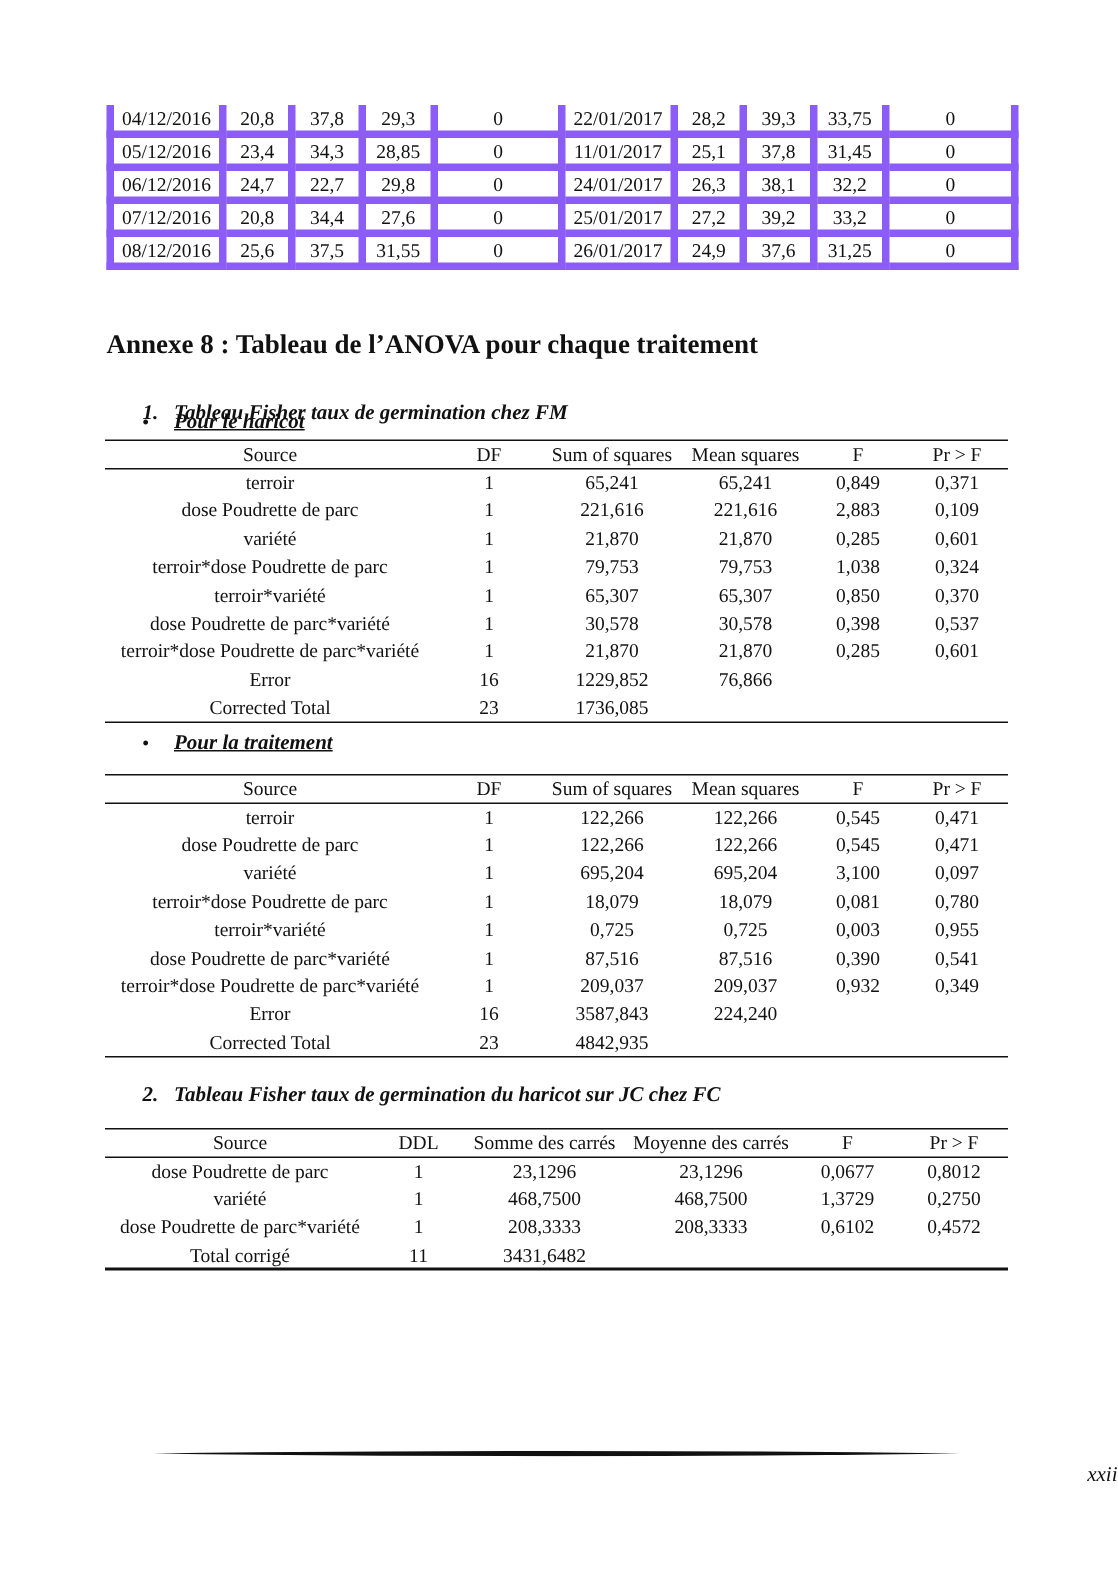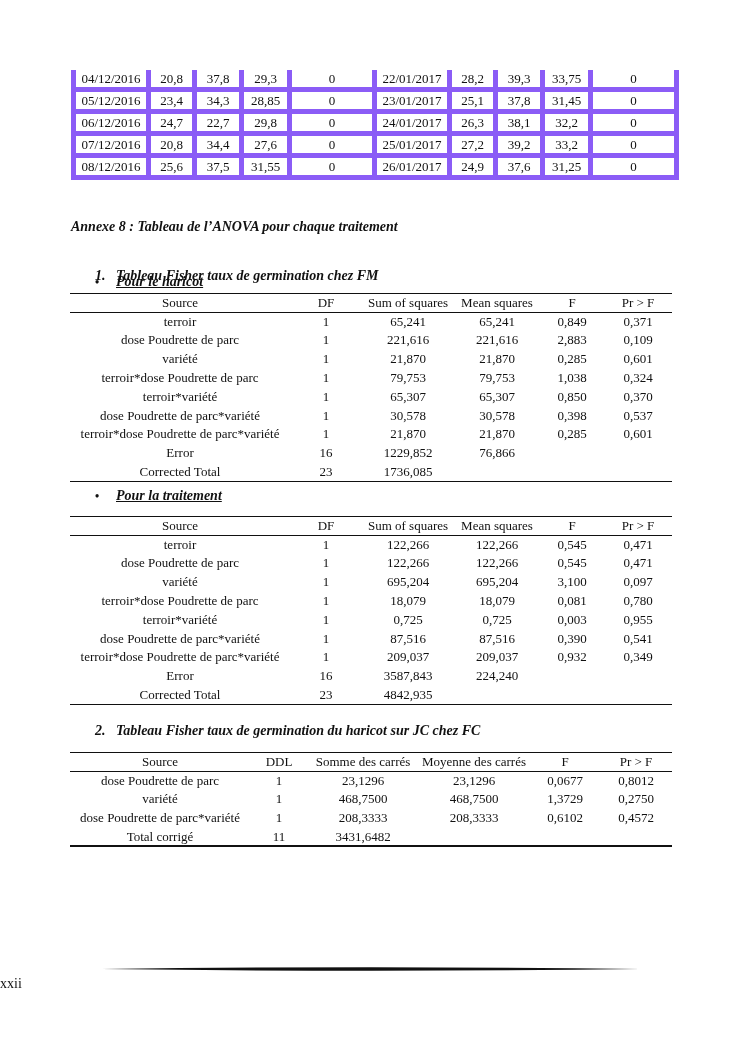--- a/index.html
+++ b/index.html
@@ -25,21 +25,21 @@
       text-align: center;
       font-size: 13px;
       line-height: 17px;
       padding: 0;
       white-space: nowrap;
     }
     .weather tr:first-child td { border-top: none; }
     
     .h-annexe {
       position: absolute; left: 71px; top: 219px;
-      font-weight: bold; font-style: italic; font-size: 14px;
+      font-weight: bold; font-size: 18px;
     }
     .h-num {
       position: absolute; left: 95px;
       font-weight: bold; font-style: italic; font-size: 14px;
     }
     .h-num .n { display: inline-block; width: 21px; }
     .h-bullet {
       position: absolute; left: 95px;
       font-weight: bold; font-style: italic; font-size: 14px;
     }
@@ -67,21 +67,21 @@
     .anova thead th { border-top: 1.3px solid #111; border-bottom: 1.3px solid #111; }
     .anova tbody tr:last-child td { border-bottom: 1.3px solid #111; }
     .anova.thick tbody tr:last-child td { border-bottom: 2.5px solid #111; }
     .anova.thick thead th { border-top: 1.3px solid #111; }
     
     .footer-line {
       position: absolute; left: 102px; top: 967px; width: 538px; height: 4px;
     }
     .page-num {
       position: absolute; left: 0; width: 745px; top: 976px;
-      text-align: left; font-size: 14px;
+      text-align: right; font-size: 14px; font-style: italic;
     }
   </style>
 </head>
 <body>
 
 <table class="weather">
   <colgroup>
     <col style="width:75px">
       <col style="width:46px">
       <col style="width:47px">
@@ -105,21 +105,21 @@
         <td>39,3</td>
         <td>33,75</td>
         <td>0</td>
       </tr>
       <tr>
         <td>05/12/2016</td>
         <td>23,4</td>
         <td>34,3</td>
         <td>28,85</td>
         <td>0</td>
-        <td>23/01/2017</td>
+        <td>11/01/2017</td>
         <td>25,1</td>
         <td>37,8</td>
         <td>31,45</td>
         <td>0</td>
       </tr>
       <tr>
         <td>06/12/2016</td>
         <td>24,7</td>
         <td>22,7</td>
         <td>29,8</td>

